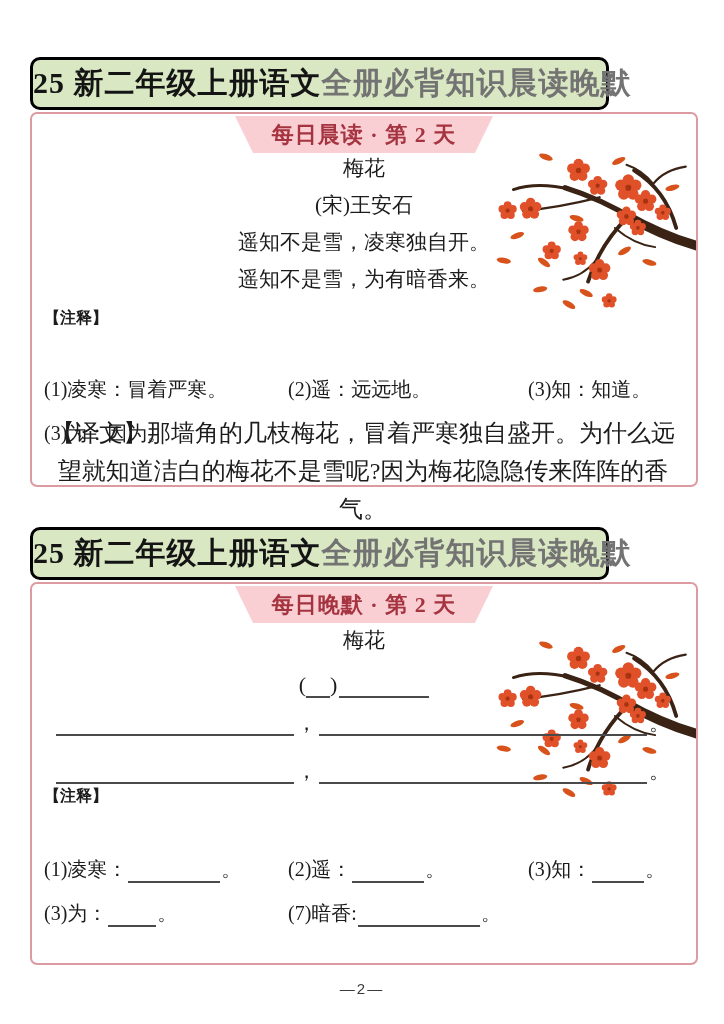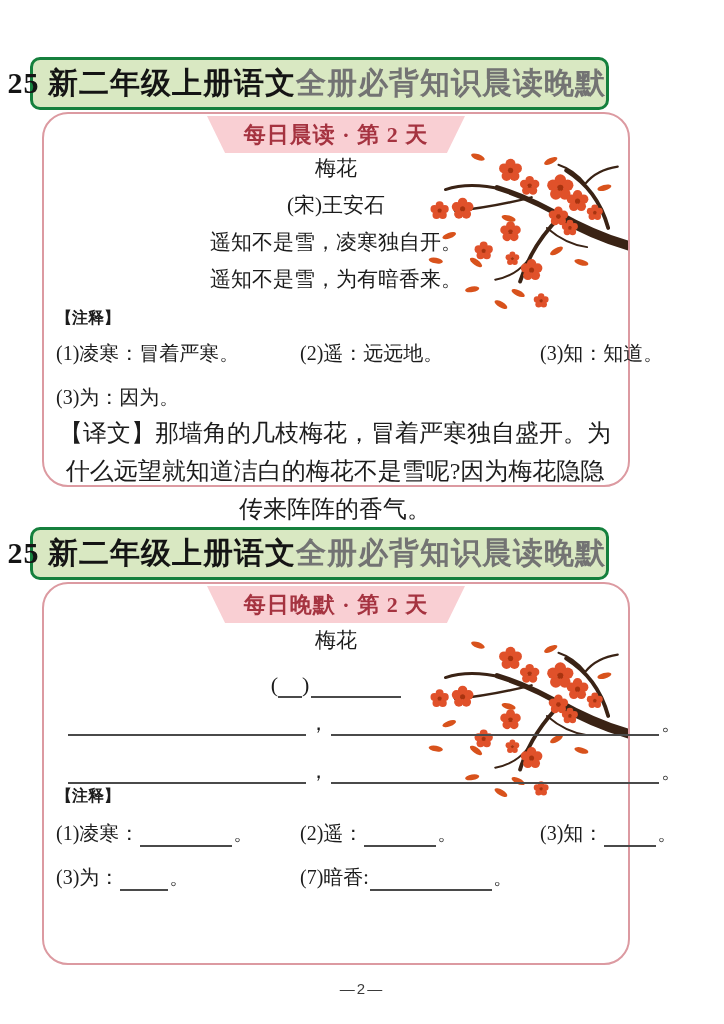--- a/index.html
+++ b/index.html
@@ -4,30 +4,30 @@
 <style>
   * { margin:0; padding:0; box-sizing:border-box; }
   body { background:#ffffff; }
   .page {
     position:relative; width:724px; height:1024px; background:#ffffff;
     font-family:"Liberation Serif","DejaVu Serif",serif; color:#1c1c1c; overflow:hidden;
   }
   
   .green-header {
     position:absolute; left:30px; width:579px; height:53px;
-    background:#d9e8c2; border:3px solid #15803d; border-radius:10px;
-    display:flex; align-items:center; justify-content:flex-end;
+    background:#d9e8c2; border:3px solid #000000; border-radius:10px;
+    display:flex; align-items:center; justify-content:space-between;
     font-size:30px; font-weight:bold; letter-spacing:1px; white-space:nowrap;
   }
   #green-header-1 { top:57px; } #green-header-2 { top:527px; }
   .t-black { color:#141414; } .t-red { color:#737373; }
   
   .card {
-    position:absolute; left:42px; width:588px; background:#ffffff;
-    border:2px solid #dc9aa1; border-radius:26px;
+    position:absolute; left:30px; width:668px; background:#ffffff;
+    border:2px solid #dc9aa1; border-radius:7px;
   }
   #card-morning { top:112px; height:375px; }
   #card-evening { top:582px; height:383px; }
   .ribbon {
     position:absolute; top:2px; left:50%; transform:translateX(-50%);
     width:258px; height:37px; background:#f9cfd3;
     clip-path:polygon(0 0,100% 0,93% 100%,7% 100%);
     display:flex; align-items:center; justify-content:center;
     color:#a53340; font-weight:bold; font-size:22px; letter-spacing:1px;
   }
@@ -52,21 +52,21 @@
   }
   #dict-row-1 { top:118px; } #dict-row-2 { top:166px; }
   .b-dict-l { width:238px; } .b-dict-r { width:328px; }
   .dict-row .punct { line-height:26px; padding:0 2px; }
   
   .notes-title { position:absolute; left:12px; font-size:16px; font-weight:bold; }
   #card-morning .notes-title { top:194px; }
   #card-evening .notes-title { top:202px; }
   .notes-grid {
     position:absolute; left:12px; right:8px; display:grid;
-    grid-template-columns:244px 240px auto; row-gap:17px; font-size:20px;
+    grid-template-columns:244px 240px auto; row-gap:17px; font-size:20px;margin-top:36px;
   }
   #card-morning .notes-grid { top:226px; }
   #card-evening .notes-grid { top:236px; }
   .note-cell { display:flex; align-items:flex-end; white-space:nowrap; }
   .note-cell .blank { height:22px; margin:0 1px; }
   .b-n1 { width:92px; } .b-n2 { width:72px; } .b-n3 { width:52px; }
   .b-n4 { width:48px; } .b-n5 { width:122px; }
   
   .translation {
     position:absolute; left:12px; right:14px; font-size:24px; line-height:38px; text-align:center;

